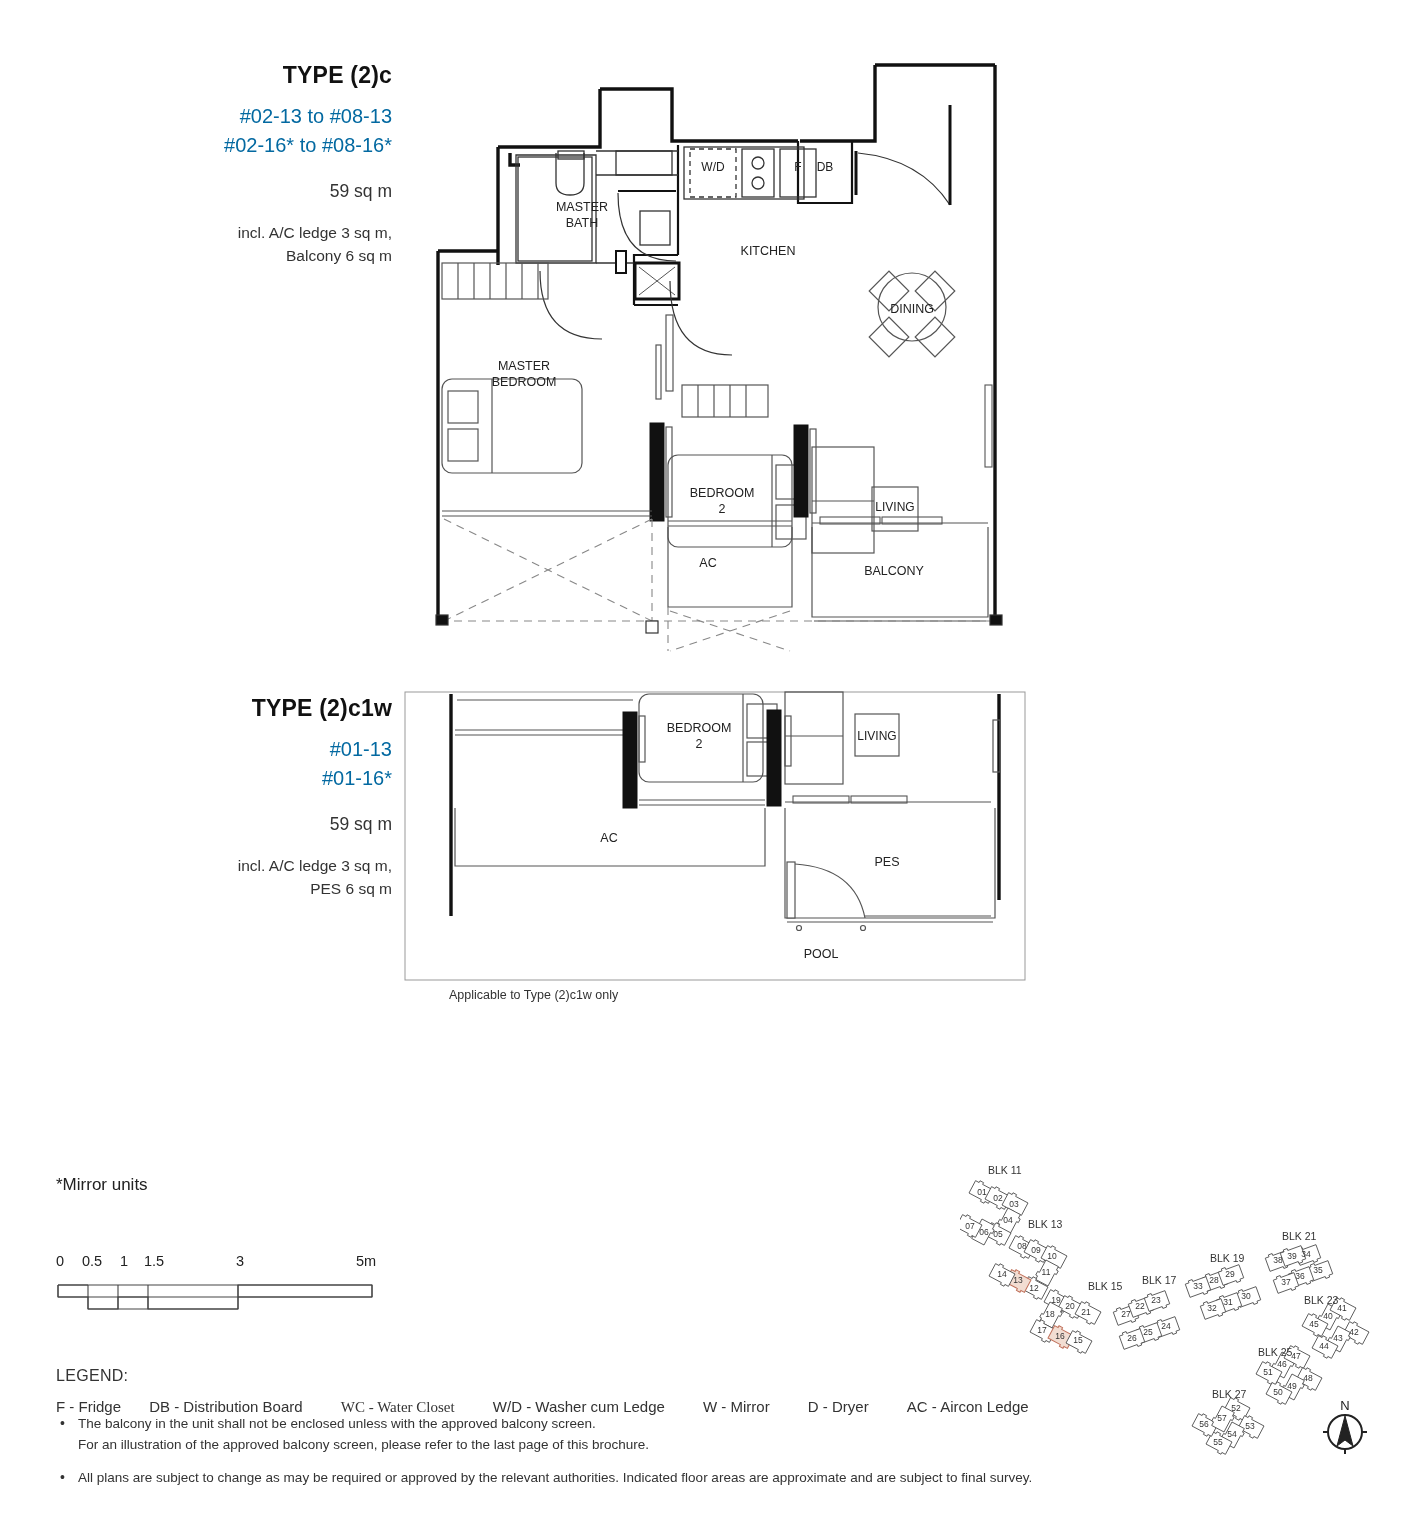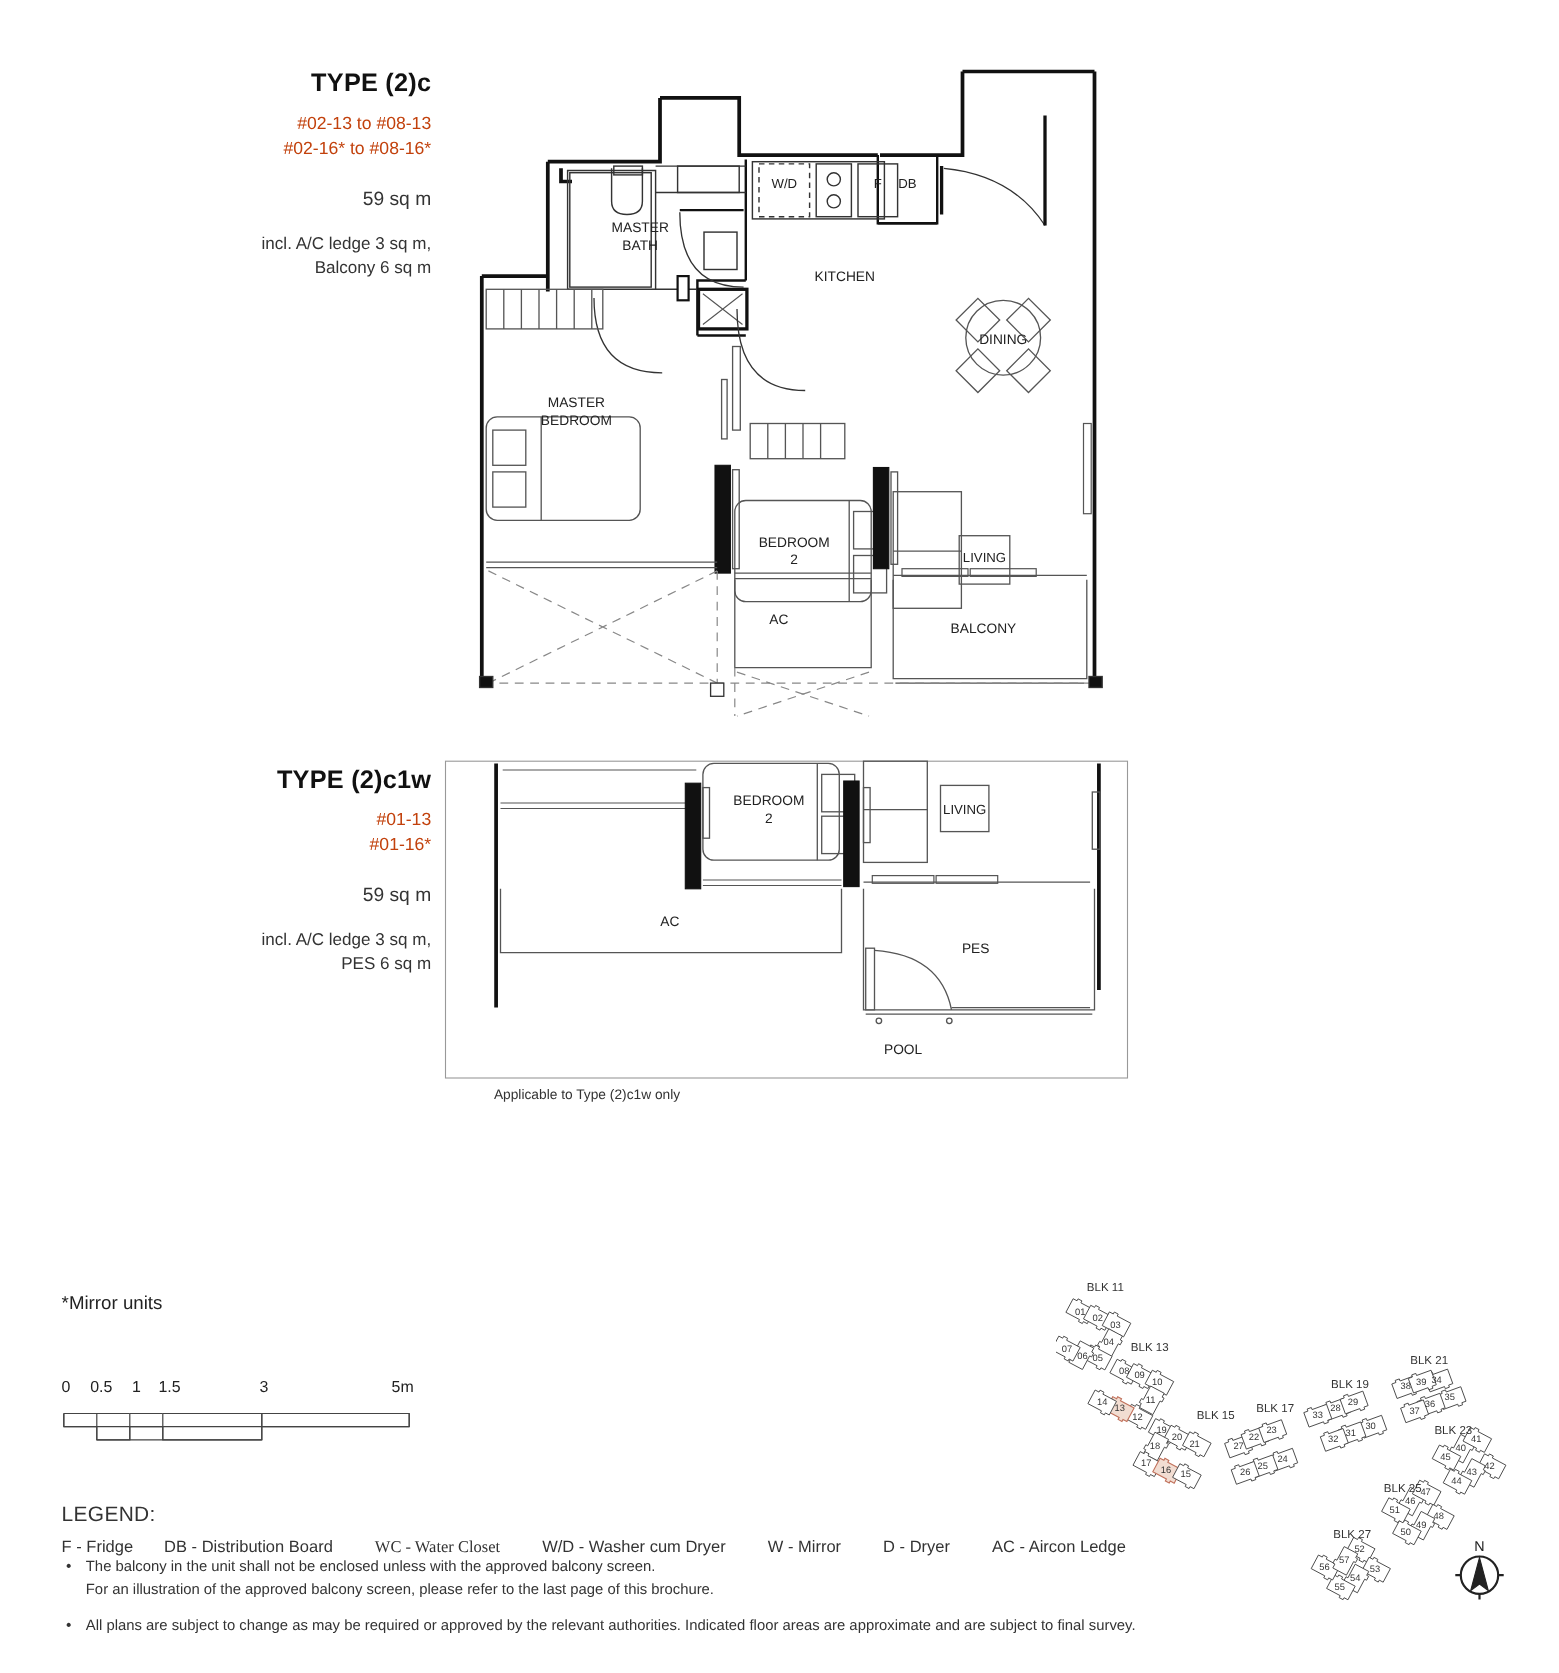--- a/index.html
+++ b/index.html
@@ -12,21 +12,21 @@
 
   
   .type-head{
     position:absolute;text-align:right;
   }
   .type-title{
     font-size:23px;font-weight:bold;color:#111;letter-spacing:.2px;
     line-height:1.15;white-space:nowrap;
   }
   .type-units{
-    font-size:16px;color:#c2410c;line-height:1.42;margin-top:14px;white-space:nowrap;
+    font-size:20px;color:#0369a1;line-height:1.42;margin-top:14px;white-space:nowrap;
   }
   .type-area{
     font-size:17.5px;color:#333;margin-top:22px;white-space:nowrap;
   }
   .type-incl{
     font-size:15.5px;color:#333;line-height:1.45;margin-top:20px;white-space:nowrap;
   }
 
   
   .plan-wrap{position:absolute;}
@@ -42,21 +42,21 @@
 
   
   .scale-box{position:absolute;}
   .scale-labels{position:relative;height:20px;}
   .scale-labels span{
     position:absolute;font-size:14.5px;color:#222;white-space:nowrap;
   }
 
   
   .legend-title{
-    position:absolute;font-size:19px;color:#333;letter-spacing:.3px;white-space:nowrap;text-align:center;
+    position:absolute;font-size:16px;color:#333;letter-spacing:.3px;white-space:nowrap;text-align:center;
   }
   .legend-row{
     position:absolute;font-size:15px;color:#333;white-space:nowrap;
   }
   .legend-row span{display:inline-block;}
   .bullets{position:absolute;width:1060px;}
   .bullet{
     position:relative;padding-left:22px;font-size:13.5px;color:#333;
     line-height:1.55;margin-bottom:12px;
   }
@@ -385,21 +385,21 @@
     </g>
   </svg>
 </div>
 
 <div class="legend-title" style="left:56px;top:1367px;">LEGEND:</div>
 
 <div class="legend-row" style="left:56px;top:1398px;">
   <span style="margin-right:24px;">F - Fridge</span>
   <span style="margin-right:34px;">DB - Distribution Board</span>
   <span style="margin-right:34px;font-family:Liberation Serif, serif;">WC - Water Closet</span>
-  <span style="margin-right:34px;">W/D - Washer cum Dryer</span>
+  <span style="margin-right:34px;">W/D - Washer cum Ledge</span>
   <span style="margin-right:34px;">W - Mirror</span>
   <span style="margin-right:34px;">D - Dryer</span>
   <span>AC - Aircon Ledge</span>
 </div>
 
 <div class="bullets" style="left:56px;top:1414px;">
   <div class="bullet" style="white-space:pre-line;">The balcony in the unit shall not be enclosed unless with the approved balcony screen.
 For an illustration of the approved balcony screen, please refer to the last page of this brochure.</div>
   <div class="bullet">All plans are subject to change as may be required or approved by the relevant authorities. Indicated floor areas are approximate and are subject to final survey.</div>
 </div>

